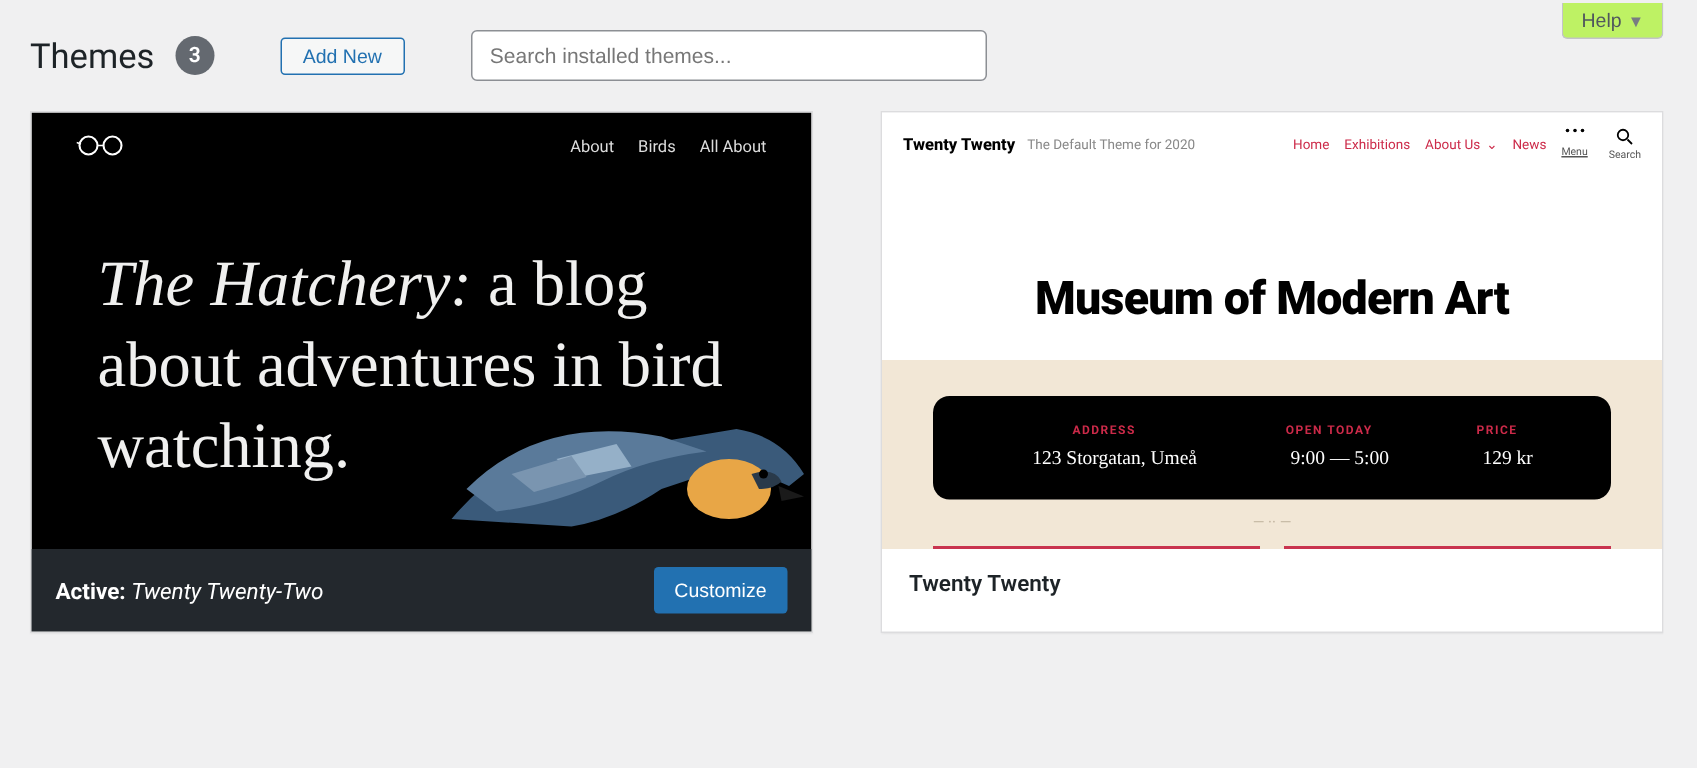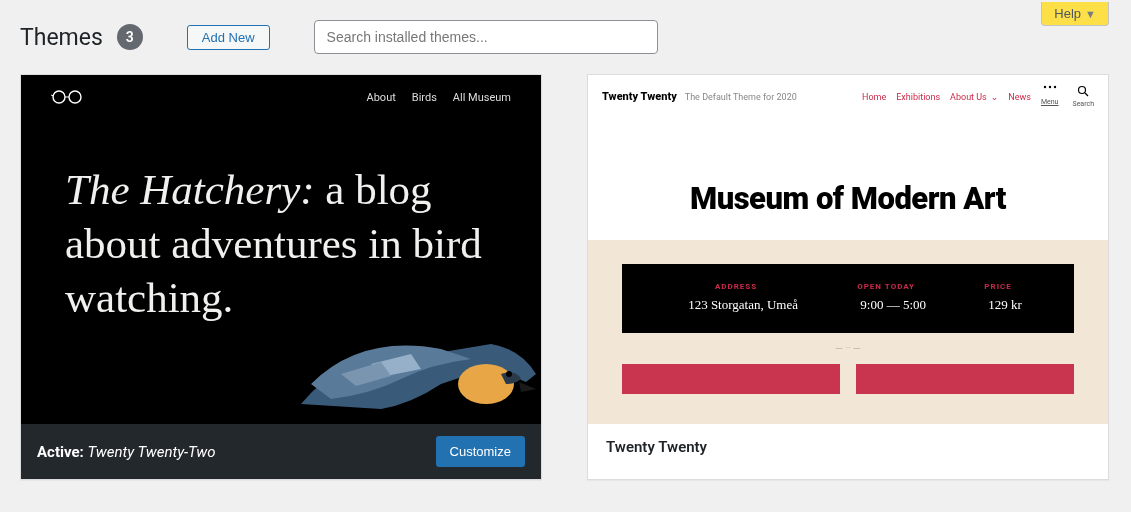--- a/index.html
+++ b/index.html
@@ -4,26 +4,26 @@
 <style>
 * { box-sizing: border-box; margin: 0; padding: 0; }
 body { font-family: -apple-system, BlinkMacSystemFont, "Segoe UI", Roboto, sans-serif; background: #f0f0f1; width: 1131px; height: 512px; overflow: hidden; position: relative; }
 
 .header-row { display: flex; align-items: center; padding: 20px 20px 0 20px; gap: 14px; }
 .page-title { font-size: 23px; font-weight: 400; color: #1d2327; }
 .count-badge { background: #646970; color: #fff; border-radius: 50%; width: 26px; height: 26px; display: inline-flex; align-items: center; justify-content: center; font-size: 14px; font-weight: 600; }
 .add-new-btn { border: 1px solid #2271b1; color: #2271b1; background: #f6f7f7; padding: 4px 14px; font-size: 13px; border-radius: 3px; cursor: pointer; margin-left: 30px; }
 .search-input { border: 1px solid #8c8f94; border-radius: 4px; padding: 8px 12px; font-size: 14px; width: 344px; margin-left: 30px; color:#555; background:#fff; }
 .search-input::placeholder { color: #777; }
-.help-btn { position: absolute; top: 2px; right: 22px; border: 1px solid #c3c4c7; border-top:none; background: #fde047; padding: 4px 12px; font-size: 13px; color: #50575e; border-radius: 0 0 4px 4px; cursor: pointer; }
+.help-btn { position: absolute; top: 2px; right: 22px; border: 1px solid #c3c4c7; border-top:none; background: #bef264; padding: 4px 12px; font-size: 13px; color: #50575e; border-radius: 0 0 4px 4px; cursor: pointer; }
 .help-btn .tri { margin-left:4px; font-size:11px; color:#787c82;}
 
 .themes-grid { display: flex; gap: 45px; padding: 20px; }
 .theme-card { width: 522px; background: #fff; box-shadow: 0 1px 1px rgba(0,0,0,.04); border: 1px solid #dcdcde; position: relative; }
-.theme-preview { height: 349px; overflow: hidden; position: relative; }
+.theme-preview { height: 291px; overflow: hidden; position: relative; }
 
 
 .tt2 { background: #000; color: #fff; height: 100%; position: relative; }
 .tt2-top { display:flex; justify-content:space-between; align-items:center; padding: 14px 30px 0 30px; font-size:11px; }
 .tt2-logo { width: 34px; height: 16px; }
 .tt2-nav { display:flex; gap:16px; color:#ddd; }
 .tt2-headline { font-family: Georgia, "Times New Roman", serif; font-size: 43px; line-height: 1.25; padding: 58px 44px 0 44px; color:#f0f0ef; font-weight:400;}
 .tt2-headline em { font-style: italic; }
 .tt2-bird { position: absolute; right: 0px; bottom: -10px; width: 250px; height: 120px; }
 
@@ -39,21 +39,21 @@
 .tt20-brand { display:flex; align-items:center; gap:8px;}
 .tt20-brand strong { font-size:11px; font-weight:800; color:#000;}
 .tt20-brand span { color:#888; font-size:9px;}
 .tt20-nav { display:flex; gap:10px; color:#cc2a49; font-size:9px; align-items:center;}
 .tt20-icons { display:flex; gap:14px; margin-left:10px; color:#000; font-size:9px; flex-direction:row;}
 .tt20-icons div { text-align:center; line-height:1.1;}
 .tt20-icons svg { display:block; margin:0 auto 2px;}
 .tt20-hero { text-align:center; padding: 26px 20px 24px; }
 .tt20-hero h2 { font-size:31px; font-weight:900; color:#000; line-height:1.15; letter-spacing:-0.5px;}
 .tt20-cream { background:#f2e7d6; flex:1; padding:24px 34px 0 34px; position:relative;}
-.tt20-info { background:#000; color:#fff; display:flex; justify-content:space-around; padding:18px 28px 20px; }
+.tt20-info { background:#000; color:#fff; display:flex; justify-content:space-around; padding:18px 28px 20px;border-radius:11px; }
 .tt20-info-col { text-align:center; }
 .tt20-info-label { color:#cc2a49; font-size:8px; font-weight:700; letter-spacing:1px; text-transform:uppercase; margin-bottom:6px;}
 .tt20-info-val { font-family: Georgia, serif; font-size:13px;margin-left:14px;}
 .tt20-divider { text-align:center; color:#c4b7a2; font-size:10px; padding:10px 0;}
 .tt20-pink { display:flex; gap:16px; }
 .tt20-pink div { background:#c9344f; height:30px; flex:1;}
 .tt20-footer { padding:14px 18px; font-size:15px; font-weight:600; color:#1d2327;}
 </style>
 </head>
 <body>
@@ -77,21 +77,21 @@
         <div class="tt2-top">
           <svg class="tt2-logo" viewBox="0 0 34 16">
               <circle cx="8" cy="8" r="6" fill="none" stroke="#fff" stroke-width="1.4"></circle>
               <circle cx="24" cy="8" r="6" fill="none" stroke="#fff" stroke-width="1.4"></circle>
               <line x1="14" y1="8" x2="18" y2="8" stroke="#fff" stroke-width="1"></line>
               <line x1="0" y1="6" x2="3" y2="7" stroke="#fff" stroke-width="1"></line>
             </svg>
           <div class="tt2-nav">
             <span>About</span>
             <span>Birds</span>
-            <span>All Museum</span>
+            <span>All About</span>
           </div>
         </div>
         <div class="tt2-headline">
           <em>The Hatchery:</em><span> a blog about adventures in bird watching.</span>
         </div>
         <svg class="tt2-bird" viewBox="0 0 250 120">
           <path d="M 10 90 Q 60 30 140 40 L 200 30 Q 230 35 245 60 L 235 68 Q 210 55 180 60 L 150 70 Q 120 90 90 95 Z" fill="#3a5a7a"></path>
           <path d="M 20 70 Q 70 20 150 35 L 180 45 Q 140 50 110 65 Q 80 80 40 85 Z" fill="#5a7a9a"></path>
           <ellipse cx="195" cy="70" rx="28" ry="20" fill="#e8a646"></ellipse>
           <path d="M 210 60 Q 225 55 230 65 Q 225 70 215 70 Z" fill="#2a3a4a"></path>

